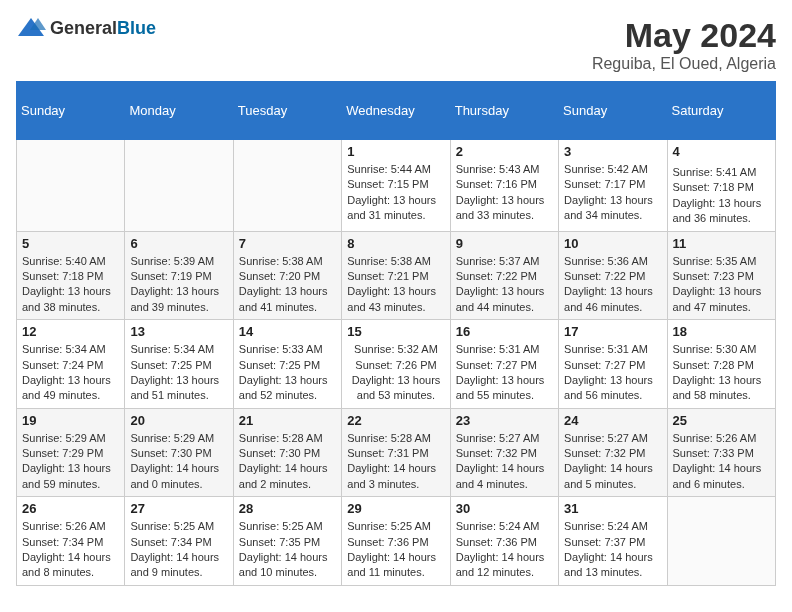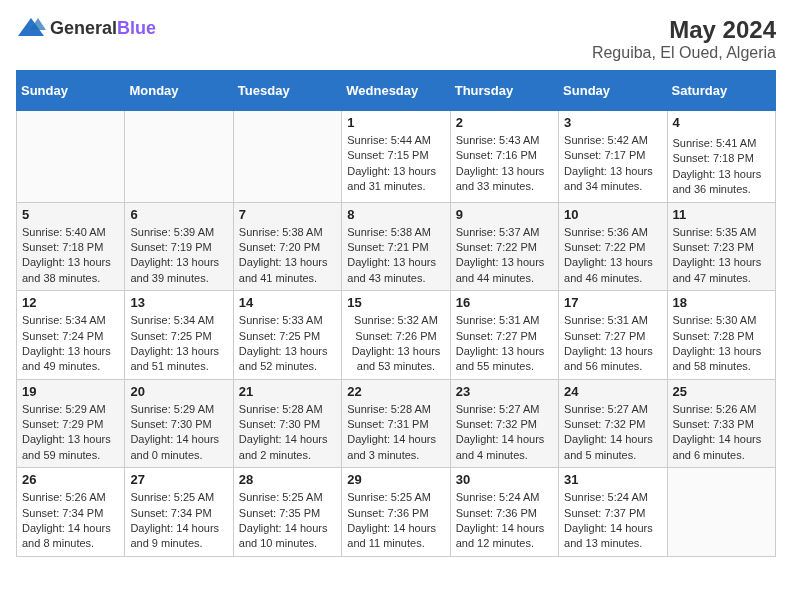--- a/index.html
+++ b/index.html
@@ -22,49 +22,49 @@
       gap: 4px;
     }
     .logo-text-general {
       font-size: 18px;
       font-weight: bold;
       color: #333;
     }
     .logo-text-blue {
       font-size: 18px;
       font-weight: bold;
-      color: #8b5cf6;
+      color: #0369a1;
     }
     .logo-icon {
       width: 30px;
       height: 24px;
     }
     .title-area {
       text-align: right;
     }
     .month-title {
-      font-size: 24px;
+      font-size: 34px;
       font-weight: bold;
       color: #333;
     }
     .location-title {
       font-size: 16px;
       color: #555;
     }
     .calendar {
       width: 100%;
       border-collapse: collapse;
       border: 1px solid #ccc;
     }
     .calendar thead th {
       background-color: #2a74c8;
       color: #fff;
       font-size: 13px;
-      font-weight: bold;
-      padding: 12px 4px;
+      font-weight: normal;
+      padding: 21px 4px;
       text-align: left;
       border: 1px solid #2a74c8;
     }
     .calendar tbody td {
       vertical-align: top;
       border: 1px solid #ccc;
       padding: 4px 5px;
       width: 108px;
       min-height: 80px;
       height: 80px;

